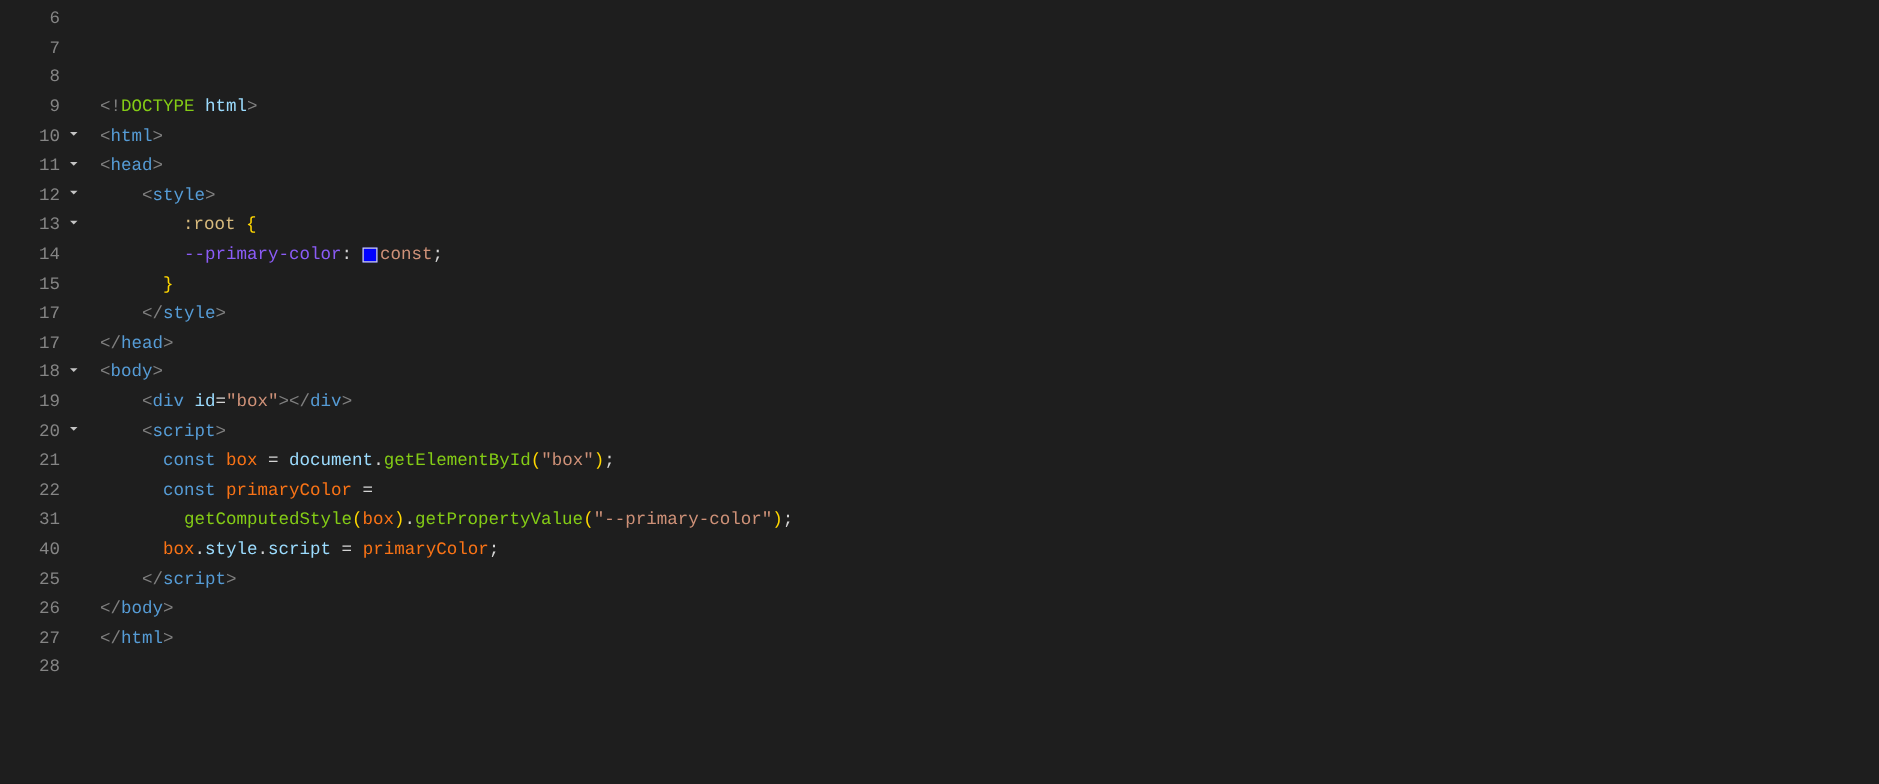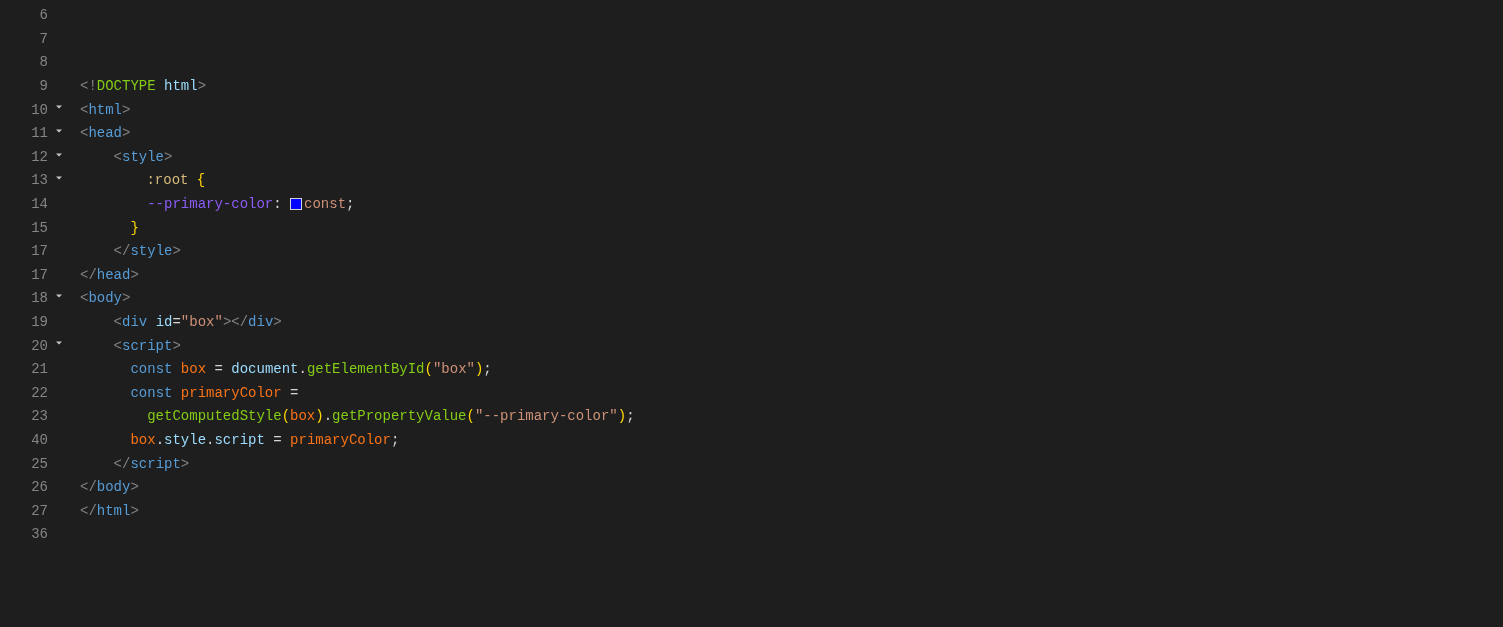--- a/index.html
+++ b/index.html
@@ -162,41 +162,41 @@
       </div>
     <div class="gutter-line">
         <span class="line-number">21</span>
         <span class="fold-icon"></span>
       </div>
     <div class="gutter-line">
         <span class="line-number">22</span>
         <span class="fold-icon"></span>
       </div>
     <div class="gutter-line">
-        <span class="line-number">23</span>
+        <span class="line-number">31</span>
         <span class="fold-icon"></span>
       </div>
     <div class="gutter-line">
         <span class="line-number">40</span>
         <span class="fold-icon"></span>
       </div>
     <div class="gutter-line">
         <span class="line-number">25</span>
         <span class="fold-icon"></span>
       </div>
     <div class="gutter-line">
         <span class="line-number">26</span>
         <span class="fold-icon"></span>
       </div>
     <div class="gutter-line">
         <span class="line-number">27</span>
         <span class="fold-icon"></span>
       </div>
     <div class="gutter-line">
-        <span class="line-number">36</span>
+        <span class="line-number">28</span>
         <span class="fold-icon"></span>
       </div>
   </div>
 
   <div class="code-area">
     <div class="code-line"></div>
     <div class="code-line"></div>
     <div class="code-line"></div>
     <div class="code-line"><span class="c-gray">&lt;</span><span class="c-gray">!</span><span class="c-doctype">DOCTYPE</span><span> </span><span class="c-attr">html</span><span class="c-gray">&gt;</span></div>
     <div class="code-line"><span class="c-gray">&lt;</span><span class="c-tag">html</span><span class="c-gray">&gt;</span></div>

